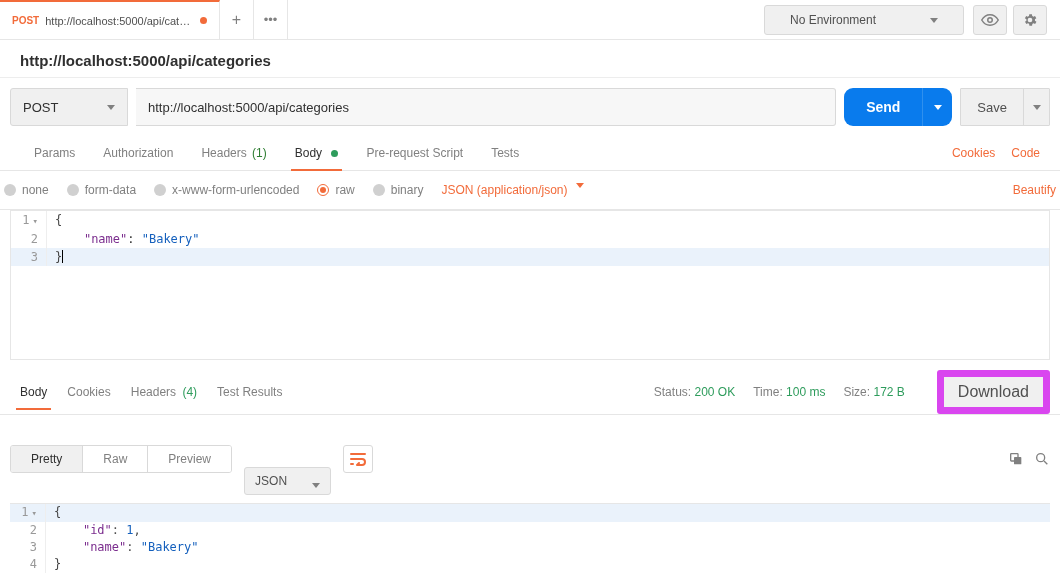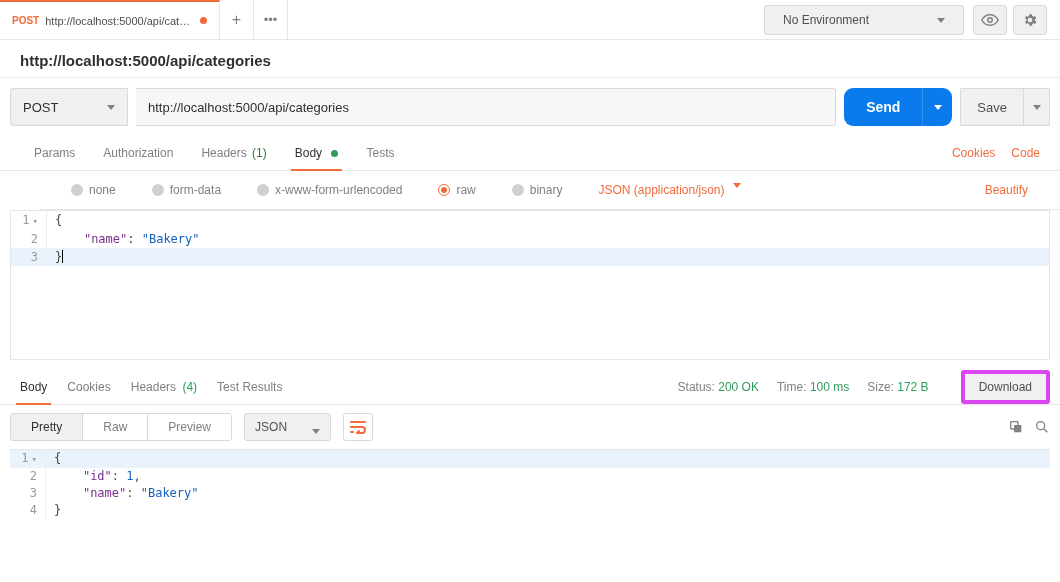--- a/index.html
+++ b/index.html
@@ -35,21 +35,21 @@
   .tab .title { white-space: nowrap; overflow: hidden; text-overflow: ellipsis; font-size: 11px; color:#505050; flex:1; }
   .tab .dirty-dot { width:7px; height:7px; border-radius:50%; background:#f26b3a; margin-left:6px; flex-shrink:0; }
   .tab-add, .tab-more {
     width: 34px; display:flex; align-items:center; justify-content:center;
     border-right:1px solid #e6e6e6; cursor:pointer; color:#808080;
   }
   .topbar-spacer { flex: 1; }
   .env-select {
     display:flex; align-items:center; gap:10px;
     background:#f0f0f0; border:1px solid #d9d9d9; border-radius:3px;
-    padding:0 18px; margin:5px 6px; min-width:200px; height:30px;
+    padding:0 25px; margin:5px 6px; min-width:200px; height:30px;
     cursor:pointer; color:#505050;
   }
   .env-select .lbl { flex:1; font-size:12px; }
   .caret-down { width:0; height:0; border-left:4px solid transparent; border-right:4px solid transparent; border-top:5px solid #808080; }
   .icon-btn {
     display:flex; align-items:center; justify-content:center;
     background:#f0f0f0; border:1px solid #d9d9d9; border-radius:3px;
     width:34px; height:30px; margin:5px 3px; cursor:pointer; color:#808080;
   }
 
@@ -105,23 +105,22 @@
     height:2px; background:#f26b3a;
   }
   .subtab .pill-count { color:#2e7d32; margin-left:2px; }
   .subtab .g-dot { display:inline-block; width:7px; height:7px; border-radius:50%;
     background:#2e9c5c; margin-left:6px; vertical-align:middle; }
   .subtabs-right { margin-left:auto; display:flex; gap:16px; padding:10px 0; }
   .link-orange { color:#f26b3a; cursor:pointer; }
 
   
   .bodytypes {
-    display:flex; align-items:center; gap:36px; padding: 12px 32px;
+    display:flex; align-items:center; gap:18px; padding: 12px 4px;
     border-bottom: 1px solid #e6e6e6;
-    margin-left: 39px;
   }
   .radio { display:flex; align-items:center; gap:6px; cursor:pointer; color:#808080; }
   .radio .disc { width:12px; height:12px; border-radius:50%; background:#d0d0d0; position:relative; }
   .radio.sel .disc { background:#fff; border:1px solid #f26b3a; }
   .radio.sel .disc::after { content:""; position:absolute; inset:2px; border-radius:50%; background:#f26b3a; }
   .mime-dd { color:#f26b3a; display:flex; align-items:flex-start; gap:8px; cursor:pointer; }
   .mime-dd .caret-down { border-top-color:#f26b3a; }
   .bodytypes .right { margin-left:auto; }
 
   
@@ -146,34 +145,34 @@
     display:flex; align-items:center; padding: 0 10px 0 10px;
     margin-top: 6px; border-bottom:1px solid #e6e6e6;
   }
   .resp-tab { padding: 10px 10px; color:#808080; cursor:pointer; position:relative; font-size:12px; }
   .resp-tab.active { color:#303030; }
   .resp-tab.active::after {
     content:""; position:absolute; left:6px; right:6px; bottom:-1px; height:2px; background:#f26b3a;
   }
   .resp-meta { margin-left:auto; display:flex; gap:18px; align-items:center; color:#808080; font-size:12px; }
   .resp-meta .v { color:#2e9c5c; }
-  .dl-btn { background:#f0f0f0; border:4px solid #d946ef; border-radius:3px;
-    padding:6px 14px; margin-left:14px; cursor:pointer; color:#505050; font-size:12px; }
+  .dl-btn { background:#f0f0f0; border:7px solid #d946ef; border-radius:3px;
+    padding:6px 14px; margin-left:14px; cursor:pointer; color:#505050; font-size:16px; }
 
   
   .respview {
     display:flex; align-items:center; padding: 8px 10px; gap:12px;
   }
   .seg { display:flex; border:1px solid #d9d9d9; border-radius:3px; overflow:hidden; }
   .seg button { border:none; background:#fff; padding:6px 20px; font-size:12px;
     color:#808080; cursor:pointer; border-right:1px solid #d9d9d9; }
   .seg button:last-child { border-right:none; }
   .seg button.active { background:#f0f0f0; color:#303030; }
   .mini-dd { display:flex; align-items:flex-end; gap:25px; background:#f0f0f0;
-    border:1px solid #d9d9d9; border-radius:3px; padding:6px 10px; cursor:pointer; font-size:12px; }
+    border:1px solid #d9d9d9; border-radius:3px; padding:6px 10px; cursor:pointer; font-size:12px;margin-top:44px; }
   .wrap-icon-wrap { width:30px; height:28px; display:flex; align-items:center; justify-content:center;
     border:1px solid #d9d9d9; border-radius:3px; cursor:pointer; background:#fff; }
   .respview .right { margin-left:auto; display:flex; gap:10px; }
 
   .resp-editor {
     border-top:1px solid #e6e6e6; margin: 0 10px;
     font-family: Consolas, Menlo, monospace; font-size:12px;
   }
   .resp-editor .row { display:flex; line-height:17px; }
   .resp-editor .gut { width:36px; text-align:right; padding-right:8px; color:#999; border-right:1px solid #eee; }
@@ -242,20 +241,21 @@
   <div class="subtab">Params</div>
   <div class="subtab">Authorization</div>
   <div class="subtab">
     <span>Headers</span>
     <span class="pill-count">(1)</span>
   </div>
   <div class="subtab active">
     <span>Body</span>
     <span class="g-dot"></span>
   </div>
+  <div class="subtab">Pre-request Script</div>
   <div class="subtab">Tests</div>
   <div class="subtabs-right">
     <span class="link-orange">Cookies</span>
     <span class="link-orange">Code</span>
   </div>
 </div>
 
 <div class="bodytypes">
   <label class="radio">
     <span class="disc"></span>

